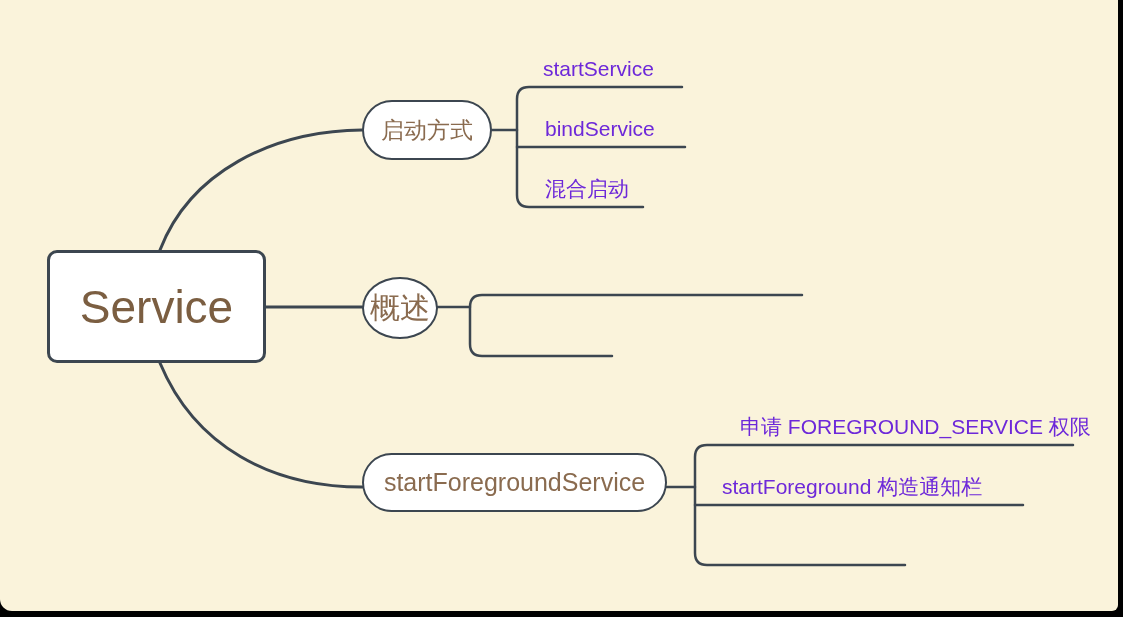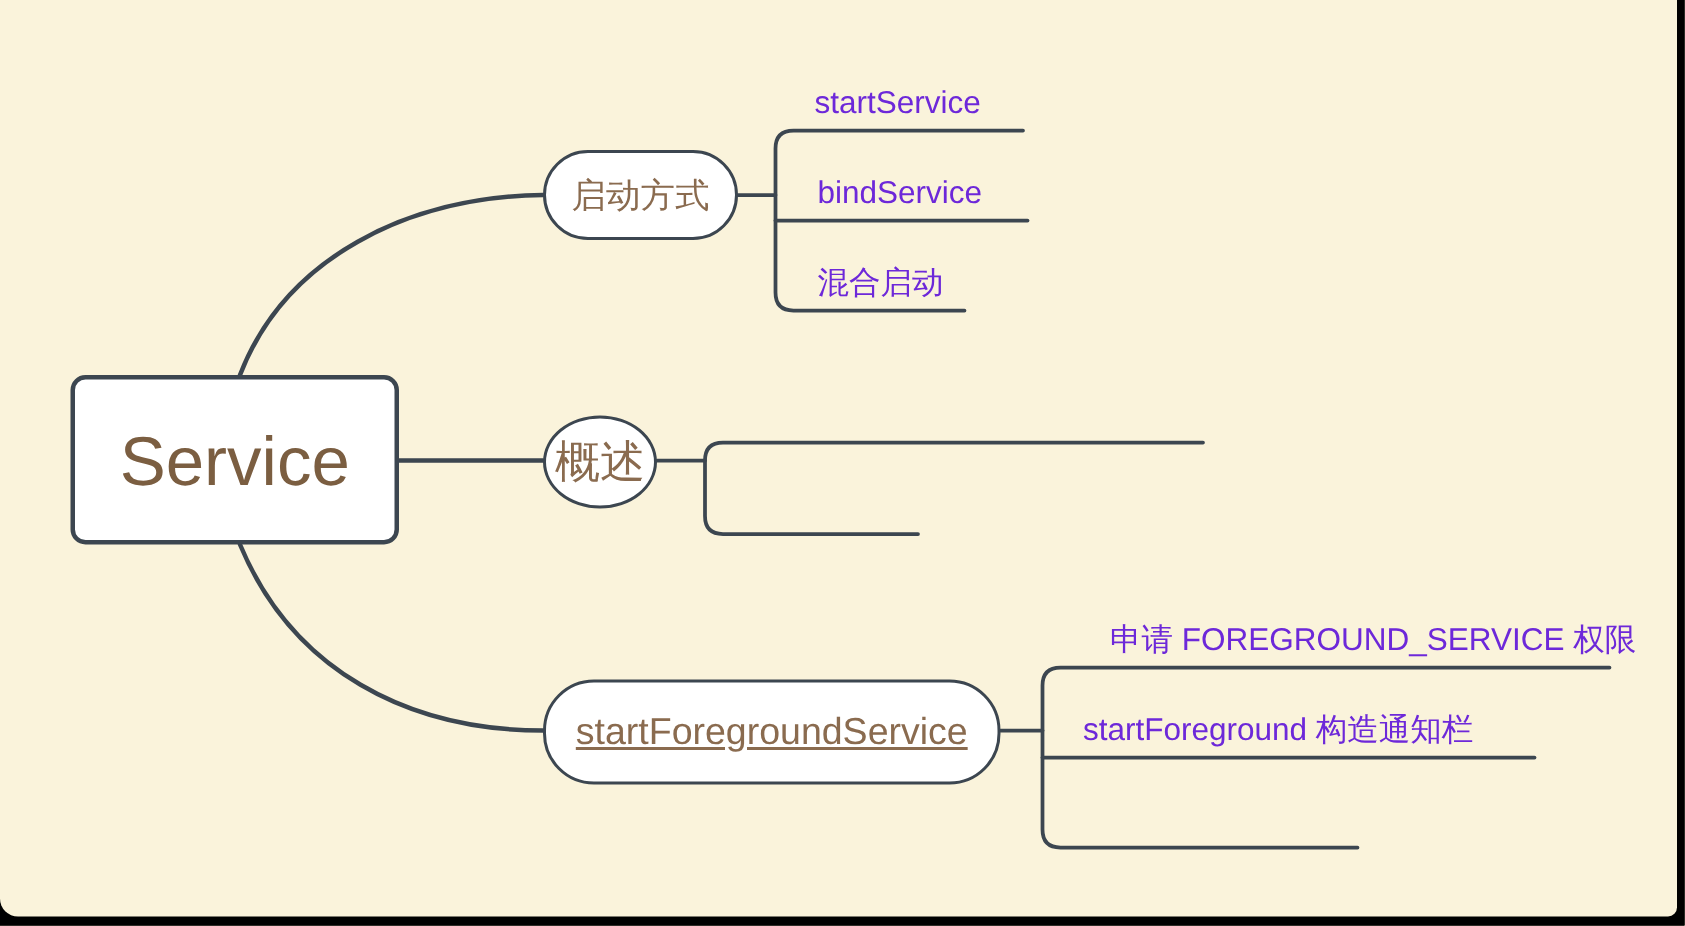--- a/index.html
+++ b/index.html
@@ -65,24 +65,23 @@
     top: 277px;
     width: 76px;
     height: 62px;
     border-radius: 50%;
     font-size: 30px;
   }
   .pill-foreground {
     left: 362px;
     top: 453px;
     width: 305px;
-    height: 70px;
+    height: 59px;
     border-radius: 34px;
     font-size: 25px;
-    text-decoration: underline;
   }
   .child-label {
     position: absolute;
     color: #6d28d9;
     font-size: 21px;
     line-height: 28px;
     white-space: nowrap;
   }
   .lbl-1-1 { left: 543px; top: 55px; }
   .lbl-1-2 { left: 545px; top: 115px; text-align: right; }

